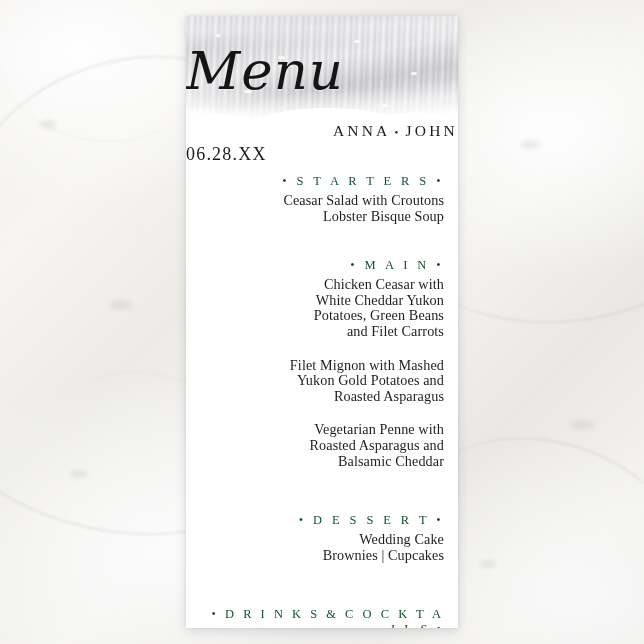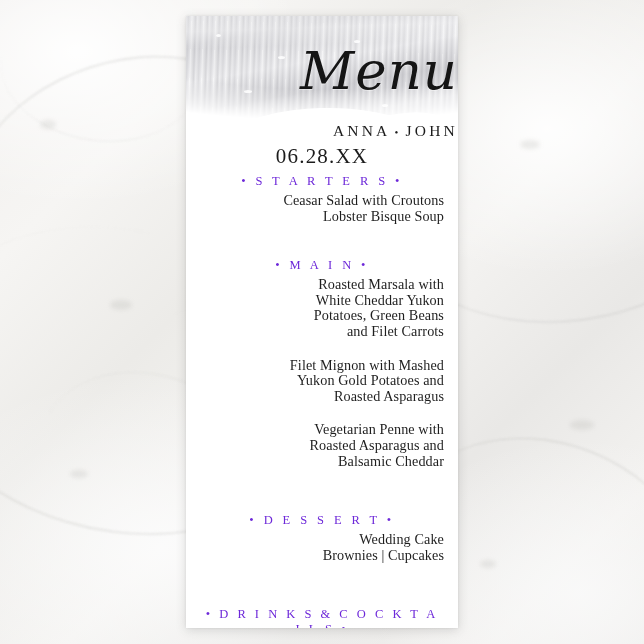--- a/index.html
+++ b/index.html
@@ -160,21 +160,21 @@
   #card-inner {
     position: absolute;
     inset: 0;
     padding: 0;
   }
 
   .menu-title {
     position: absolute;
     left: 0; right: 0;
     top: 28px;
-    text-align: right;
+    text-align: left;
     font-family: "DejaVu Serif", "Liberation Serif", serif;
     font-style: italic;
     font-size: 53px;
     line-height: 1;
     color: #151515;
     letter-spacing: 1px;
     text-shadow: 0 1px 0 rgba(255,255,255,0.4);
   }
 
   .couple {
@@ -190,42 +190,42 @@
     display: inline-block;
     padding: 0 4px;
     font-size: 11px;
     vertical-align: middle;
   }
 
   .date {
     position: absolute;
     left: 0; right: 0;
     top: 128px;
-    text-align: center;
-    font-size: 21px;
+    font-size: 18px;
     letter-spacing: 1.2px;
     color: #1c1c1c;
   }
 
   .sections {
     position: absolute;
     left: 14px;
     right: 14px;
     top: 158px;
   }
 
   .section {
     text-align: center;
   }
 
   .section-head {
     font-size: 12.5px;
     letter-spacing: 3.4px;
-    color: #6d28d9;
+    color: #14532d;
     margin-bottom: 4px;
+    text-align: right;
   }
   .section-head.wide {
     font-size: 12.5px;
     letter-spacing: 3px;
   }
 
   .item-group {
     margin-bottom: 0;
     text-align: right;
   }
@@ -291,21 +291,21 @@
             <div class="item">Ceasar Salad with Croutons</div>
             <div class="item">Lobster Bisque Soup</div>
           </div>
         </div>
 
         <div class="gap-xl"></div>
 
         <div class="section">
           <div class="section-head">• M A I N •</div>
           <div class="item-group">
-            <div class="item">Roasted Marsala with</div>
+            <div class="item">Chicken Ceasar with</div>
             <div class="item">White Cheddar Yukon</div>
             <div class="item">Potatoes, Green Beans</div>
             <div class="item">and Filet Carrots</div>
           </div>
           <div class="gap-md"></div>
           <div class="item-group">
             <div class="item">Filet Mignon with Mashed</div>
             <div class="item">Yukon Gold Potatoes and</div>
             <div class="item">Roasted Asparagus</div>
           </div>

